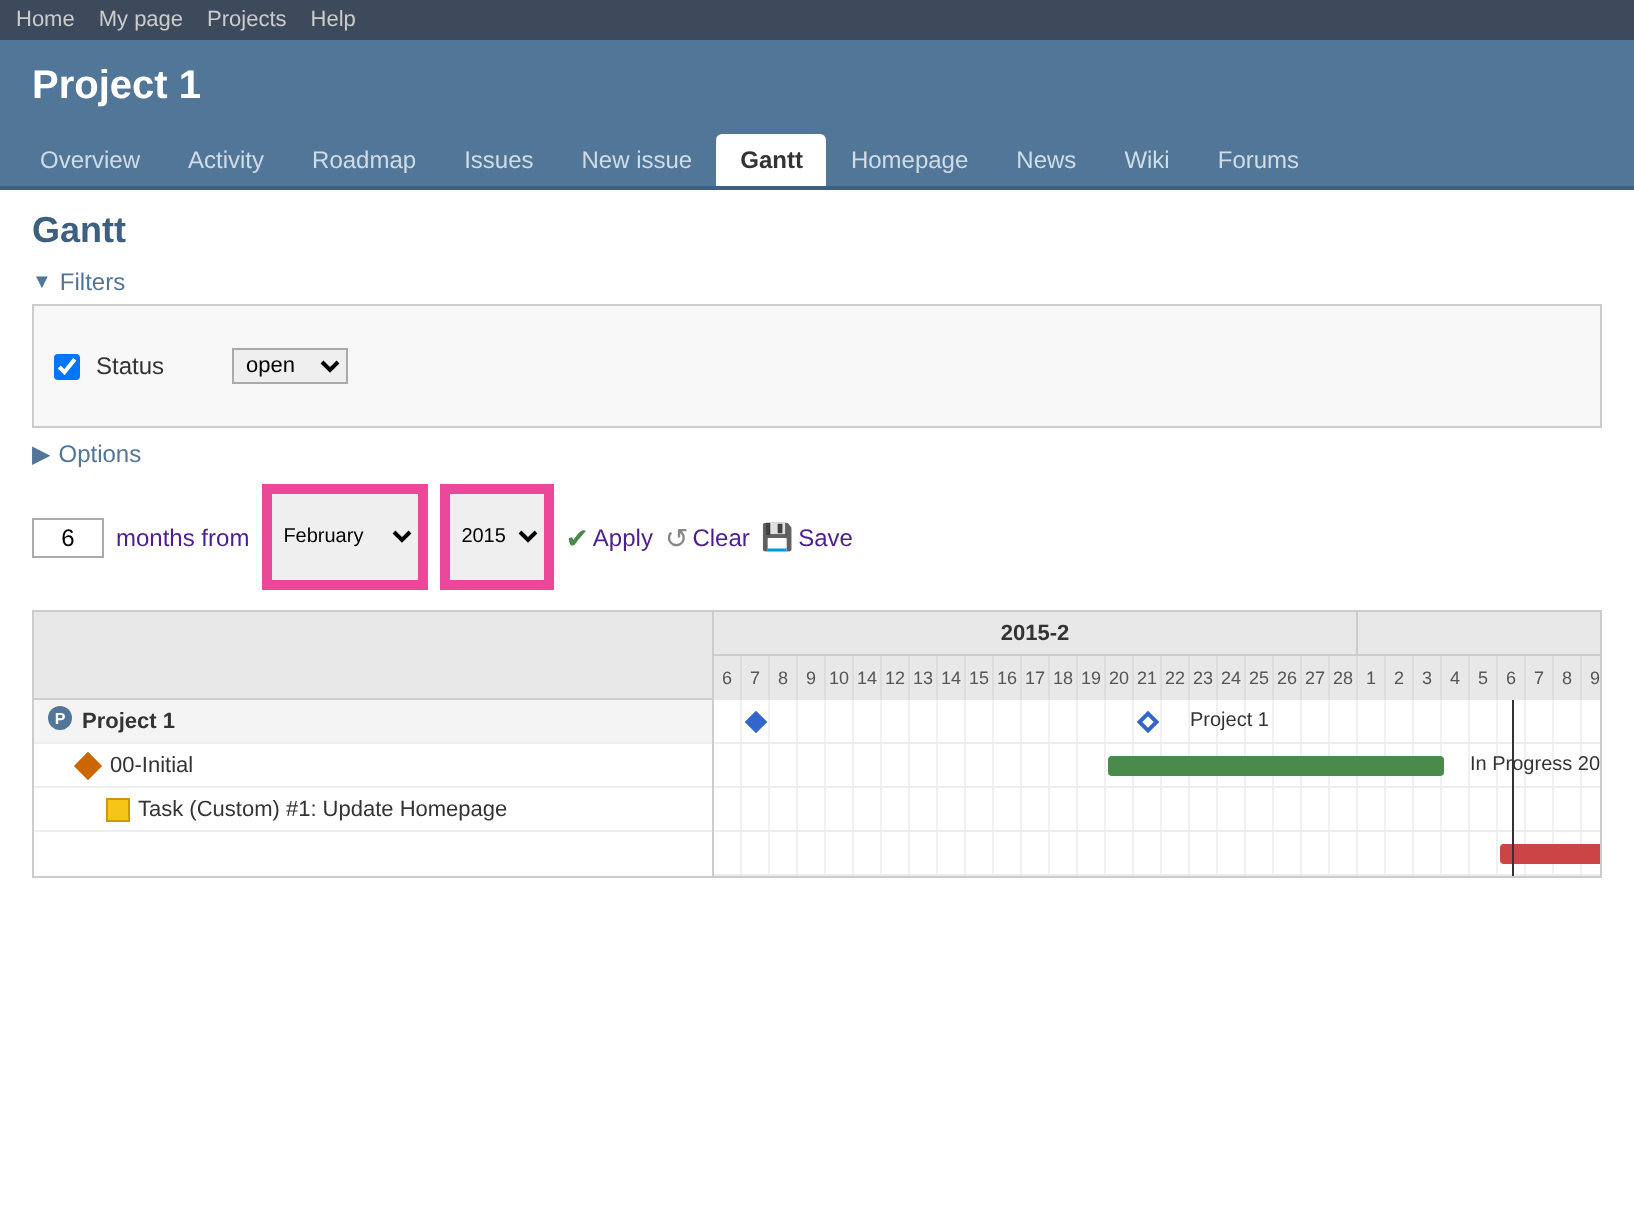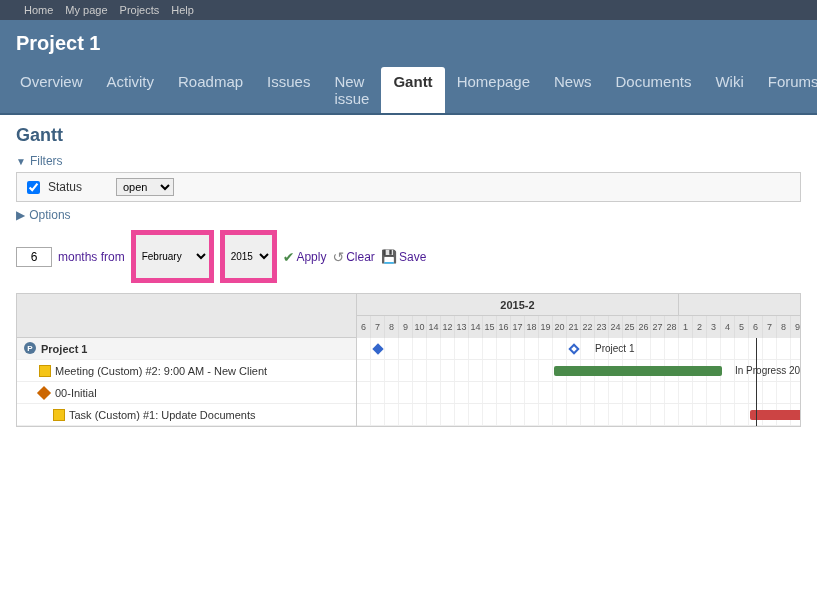--- a/index.html
+++ b/index.html
@@ -2,21 +2,21 @@
 <html><head>
   <meta charset="utf-8">
   <style>
     * { margin: 0; padding: 0; box-sizing: border-box; }
     body { font-family: Arial, sans-serif; font-size: 12px; background: #fff; color: #333; }
 
     
     #top-nav {
       background: #3d4a5c;
       color: #ccc;
-      padding: 4px 24px;
+      padding: 4px 8px;
       font-size: 11px;
       display: flex;
       gap: 12px;
       text-align: center;
     }
     #top-nav a { color: #ccc; text-decoration: none; }
 
     
     #project-header {
       background: #527698;
@@ -30,21 +30,21 @@
     #tab-nav {
       background: #527698;
       display: flex;
       padding: 0 8px;
       border-bottom: 2px solid #3d6080;
     }
     .tab-item {
       color: #d0dce8;
       padding: 6px 12px;
       cursor: pointer;
-      font-size: 15px;
+      font-size: 12px;
       text-decoration: none;
       display: block;
     }
     .tab-item.active {
       background: #fff;
       color: #333;
       border-radius: 3px 3px 0 0;
       font-weight: bold;
     }
 
@@ -67,21 +67,21 @@
       cursor: pointer;
       display: flex;
       align-items: center;
       gap: 4px;
       margin-bottom: 4px;
     }
     .section-toggle .arrow { font-size: 10px; }
 
     .filters-box {
       border: 1px solid #ccc;
-      padding: 2px 10px;
+      padding: 18px 10px;
       margin-bottom: 6px;
       background: #f8f8f8;
     }
     .filter-row {
       display: flex;
       align-items: center;
       gap: 8px;
       padding: 3px 0;
     }
     .filter-row input[type="checkbox"] { margin: 0; }
@@ -252,21 +252,20 @@
 
 <div id="tab-nav">
   <a class="tab-item">Overview</a>
   <a class="tab-item">Activity</a>
   <a class="tab-item">Roadmap</a>
   <a class="tab-item">Issues</a>
   <a class="tab-item">New issue</a>
   <a class="tab-item active">Gantt</a>
   <a class="tab-item">Homepage</a>
   <a class="tab-item">News</a>
-  <a class="tab-item">Documents</a>
   <a class="tab-item">Wiki</a>
   <a class="tab-item">Forums</a>
 </div>
 
 <div id="content">
   <div id="page-title">Gantt</div>
 
   <div>
     <div class="section-toggle">
       <span class="arrow">▼</span>
@@ -336,33 +335,29 @@
       <div class="gantt-row project-row">
         <span style="margin-right:4px; color:#527698;">
           <svg width="14" height="14" viewBox="0 0 14 14">
               <circle cx="7" cy="7" r="6" fill="#527698"></circle>
               <text x="7" y="10" text-anchor="middle" font-size="8" fill="white">P</text>
             </svg>
         </span>
         <span>Project 1</span>
       </div>
 
-      <div class="gantt-row task-row">
-        <span style="margin-right:4px; display:inline-block; width:12px; height:12px; background:#f5c518; border:1px solid #cc9900; flex-shrink:0;"></span>
-        <span>Meeting (Custom) #2: 9:00 AM - New Client</span>
-      </div>
 
       <div class="gantt-row task-row">
         <span style="margin-right:6px; display:inline-block; width:10px; height:10px; background:#cc6600; transform:rotate(45deg); flex-shrink:0;"></span>
         <span>00-Initial</span>
       </div>
 
       <div class="gantt-row subtask-row">
         <span style="margin-right:4px; display:inline-block; width:12px; height:12px; background:#f5c518; border:1px solid #cc9900; flex-shrink:0;"></span>
-        <span>Task (Custom) #1: Update Documents</span>
+        <span>Task (Custom) #1: Update Homepage</span>
       </div>
     </div>
 
     <div id="gantt-right">
 
       <div class="gantt-header-right">
 
         <div class="month-header-row" id="month-row">
             <div class="month-label" style="width: 322px; min-width: 322px;">2015-2</div>
             <div class="month-label" style="width: 434px; min-width: 434px;">2015-3</div>

